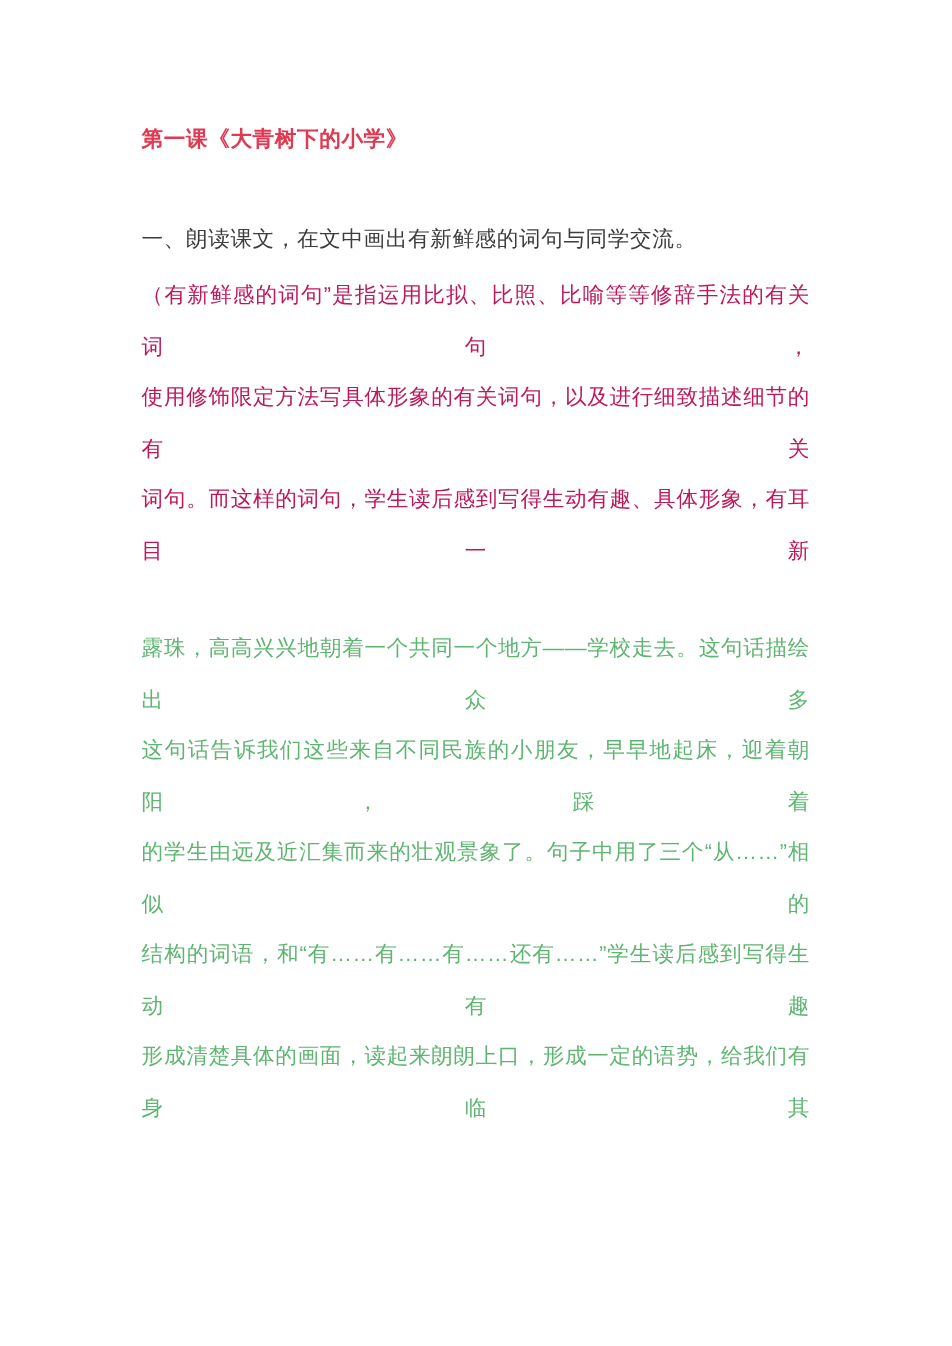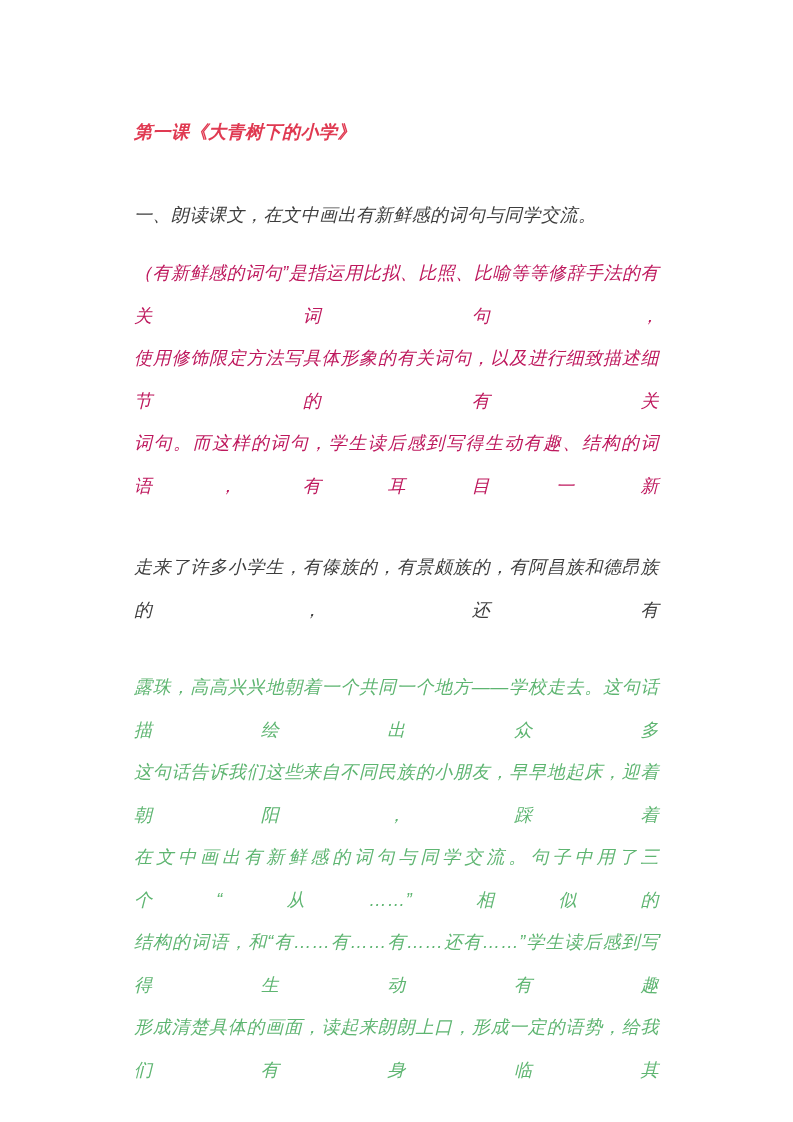--- a/index.html
+++ b/index.html
@@ -12,22 +12,21 @@
     width: 793px;
     height: 1122px;
     margin: 0 auto;
     background: #ffffff;
     box-sizing: border-box;
     padding: 95px 118px 0 118px;
     font-family: "Liberation Sans", "DejaVu Sans", sans-serif;
     overflow: hidden;
   }
   .block {
-    margin: 16px;
-    font-style: italic;
+    margin: 0;
   }
   .line {
     font-size: 18px;
     line-height: 42.5px;
     white-space: pre-wrap;
     text-align: justify;
     letter-spacing: 0.5px;
   }
   
   .line.fill {
@@ -59,29 +58,28 @@
     <div class="line t-red">第一课《大青树下的小学》</div>
   </div>
 
   <div class="block mb-heading">
     <div class="line t-dark">一、朗读课文，在文中画出有新鲜感的词句与同学交流。</div>
   </div>
 
   <div class="block mb-note">
     <div class="line t-blue fill">（有新鲜感的词句”是指运用比拟、比照、比喻等等修辞手法的有关词句，</div>
     <div class="line t-blue fill">使用修饰限定方法写具体形象的有关词句，以及进行细致描述细节的有关</div>
-    <div class="line t-blue fill">词句。而这样的词句，学生读后感到写得生动有趣、结构的词语，有耳目一新</div>
+    <div class="line t-blue fill">词句。而这样的词句，学生读后感到写得生动有趣、具体形象，有耳目一新</div>
   </div>
 
   <div class="block mb-s1">
-    <div class="line t-dark fill">走来了许多小学生，有傣族的，有景颇族的，有阿昌族和德昂族的，还有</div>
   </div>
 
   <div class="block mb-a1">
     <div class="line t-green fill">露珠，高高兴兴地朝着一个共同一个地方——学校走去。这句话描绘出众多</div>
     <div class="line t-green fill">这句话告诉我们这些来自不同民族的小朋友，早早地起床，迎着朝阳，踩着</div>
-    <div class="line t-green fill">在文中画出有新鲜感的词句与同学交流。句子中用了三个“从……”相似的</div>
+    <div class="line t-green fill">的学生由远及近汇集而来的壮观景象了。句子中用了三个“从……”相似的</div>
     <div class="line t-green fill">结构的词语，和“有……有……有……还有……”学生读后感到写得生动有趣</div>
     <div class="line t-green fill">形成清楚具体的画面，读起来朗朗上口，形成一定的语势，给我们有身临其</div>
 
   </div>
 
 </div>
 
 </body></html>

